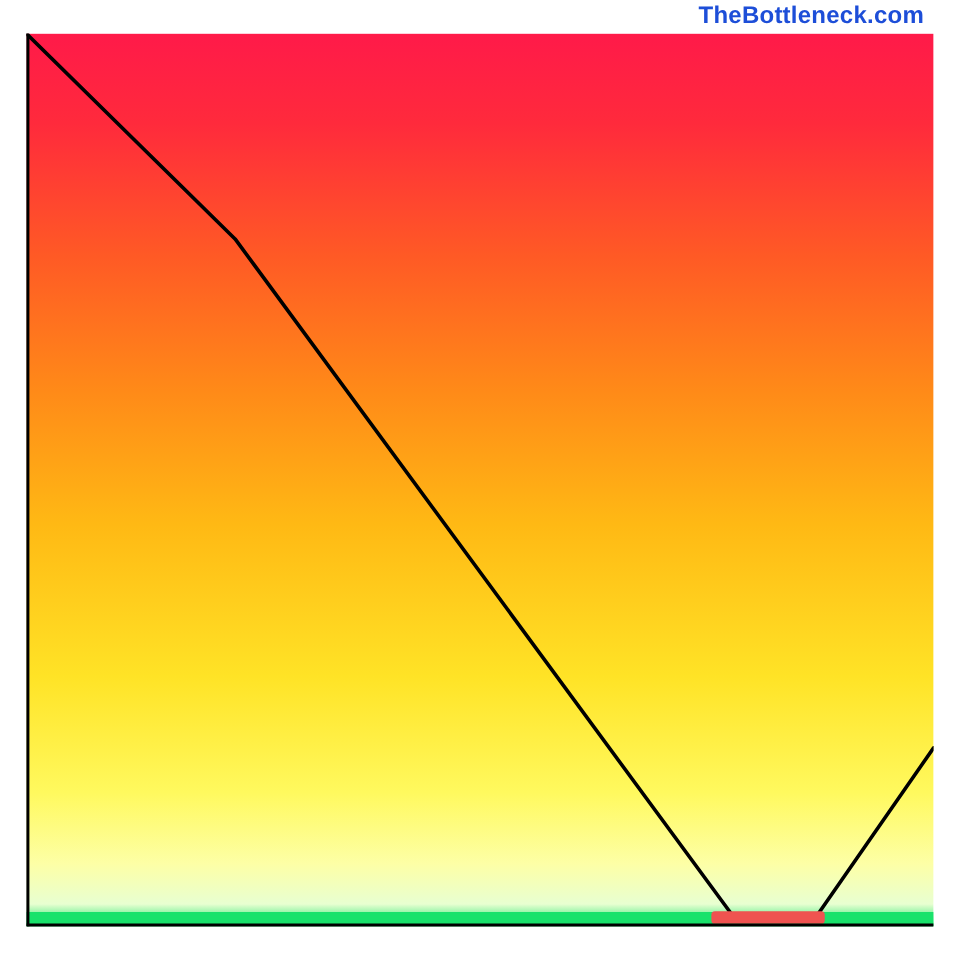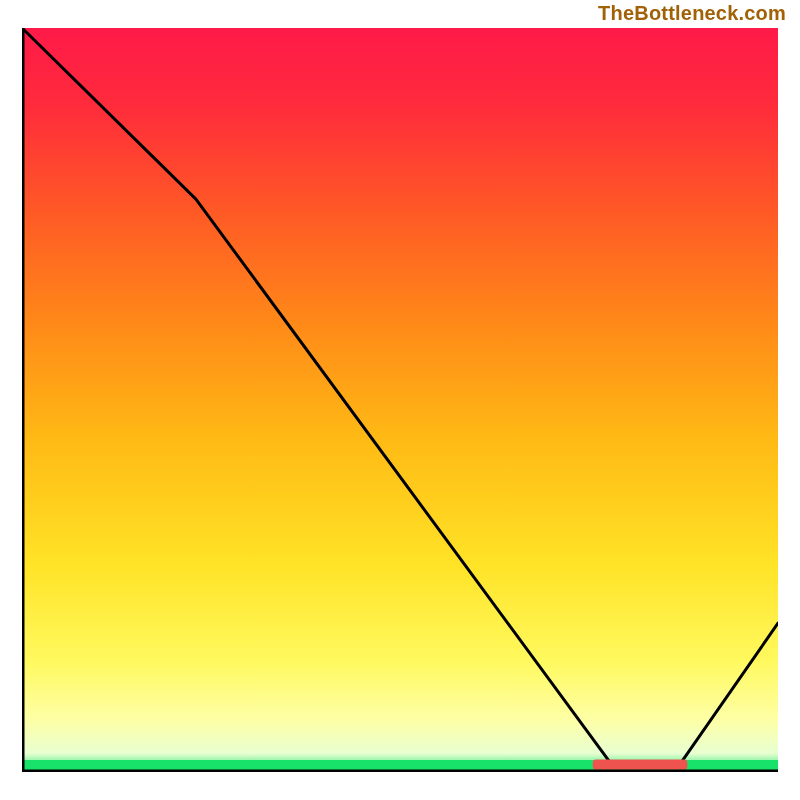--- a/index.html
+++ b/index.html
@@ -11,24 +11,24 @@
     font-family: Arial, Helvetica, sans-serif;
   }
   .container {
     position: relative;
     width: 800px;
     height: 800px;
   }
   .attribution {
     position: absolute;
     top: 2px;
-    right: 14px;
+    right: 30px;
     font-size: 20px;
     font-weight: bold;
-    color: #a16207;
+    color: #1d4ed8;
     letter-spacing: 0.2px;
   }
   .plot-area {
     position: absolute;
     left: 22px;
     top: 28px;
     width: 756px;
     height: 744px;
   }
   svg {

